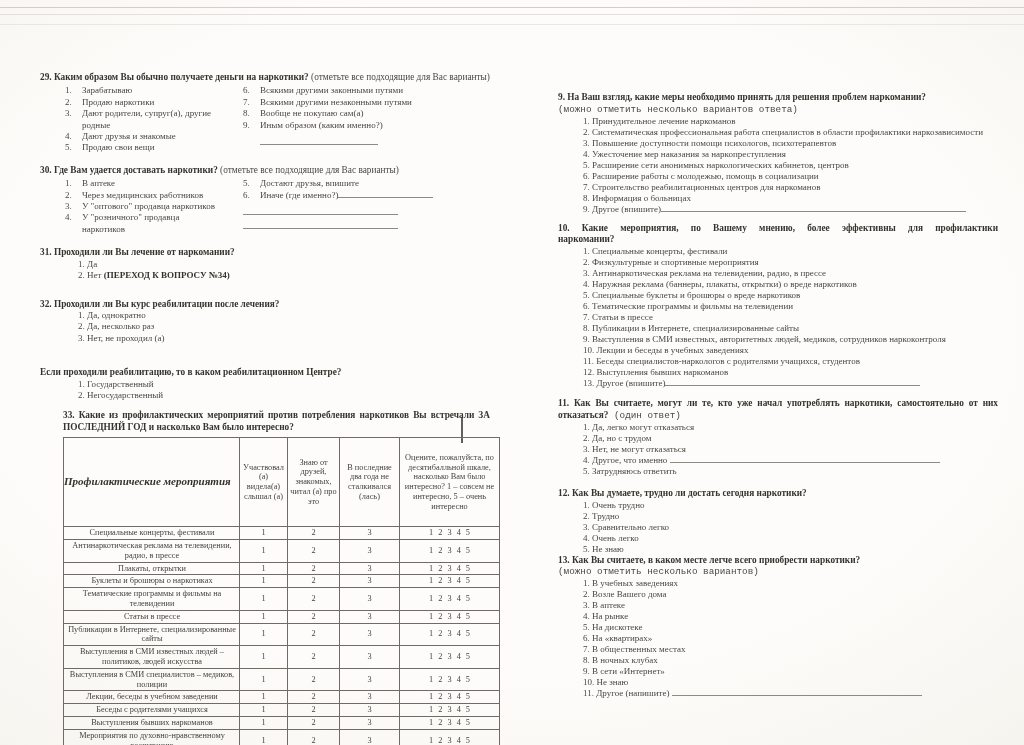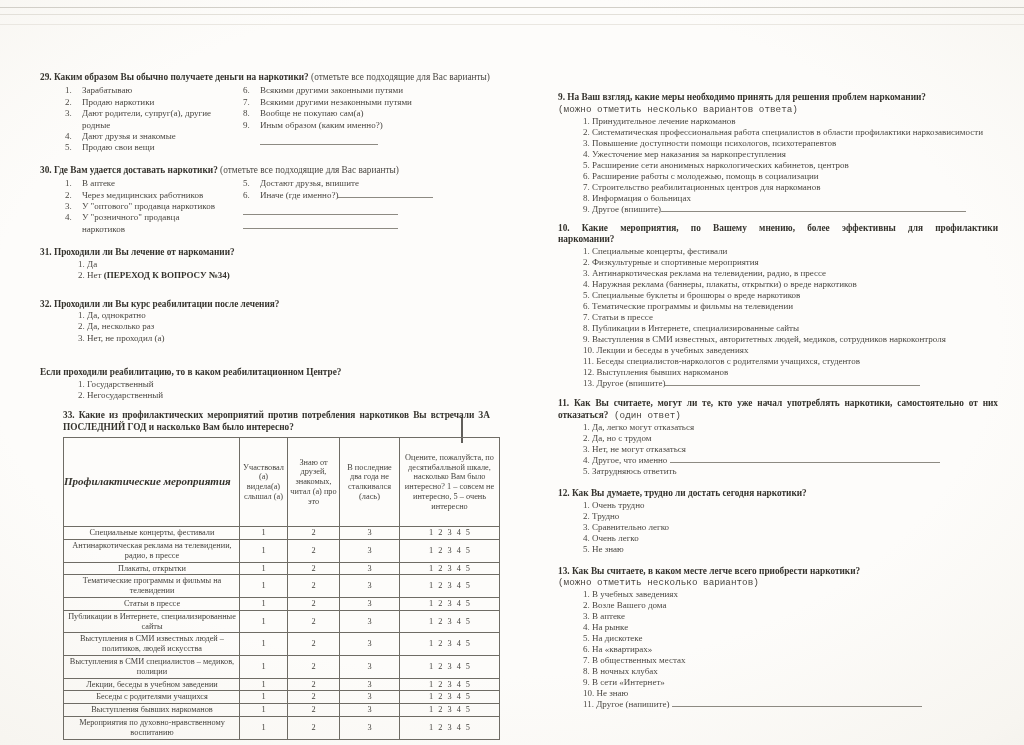--- a/index.html
+++ b/index.html
@@ -46,21 +46,21 @@
   table.prev thead th{font-weight:normal;font-size:8.3px;line-height:9.8px;text-align:center;vertical-align:middle;padding:2px;height:84px;color:#45433e;}
   table.prev th.h-label{font-weight:bold;font-style:italic;text-align:left;font-size:11px;padding-left:0;color:#35332d;}
   table.prev tbody td{font-size:8.3px;line-height:9.8px;text-align:center;padding:1px 2px;vertical-align:middle;color:#45433e;}
   table.prev td.c-label{text-align:center;padding-left:3px;}
   table.prev td.c-scale{word-spacing:3px;}
 
   .qtr{margin:0;font-size:9.3px;line-height:11.8px;font-weight:bold;color:#35332d;text-align:justify;}
   .qtr .note{font-weight:normal;color:#4a4742;font-family:Liberation Mono, monospace;}
   .wide{word-spacing:3.2px;}
   .ropt{font-size:9px;line-height:11px;text-indent:25px;text-align:justify;margin:0;}
-  .sec-rq10{margin-top:8px;} .sec-rq11{margin-top:9px;} .sec-rq12{margin-top:11px;} .sec-rq13{margin-top:11px;}
+  .sec-rq10{margin-top:8px;} .sec-rq11{margin-top:9px;} .sec-rq12{margin-top:11px;} .sec-rq13{}
 </style>
 </head>
 <body>
 
 <div class="scan">
   <div class="hairline hl1"></div>
   <div class="hairline hl2"></div>
   <div class="hairline hl3"></div>
   <div class="mark"></div>
 
@@ -198,20 +198,27 @@
             </tr>
           <tr>
               <td class="c-label">Антинаркотическая реклама на телевидении, радио, в прессе</td>
               <td>1</td>
               <td>2</td>
               <td>3</td>
               <td class="c-scale">1 2 3 4 5</td>
             </tr>
           <tr>
               <td class="c-label">Плакаты, открытки</td>
+              <td>1</td>
+              <td>2</td>
+              <td>3</td>
+              <td class="c-scale">1 2 3 4 5</td>
+            </tr>
+          <tr>
+              <td class="c-label">Буклеты и брошюры о наркотиках</td>
               <td>1</td>
               <td>2</td>
               <td>3</td>
               <td class="c-scale">1 2 3 4 5</td>
             </tr>
           <tr>
               <td class="c-label">Тематические программы и фильмы на телевидении</td>
               <td>1</td>
               <td>2</td>
               <td>3</td>

